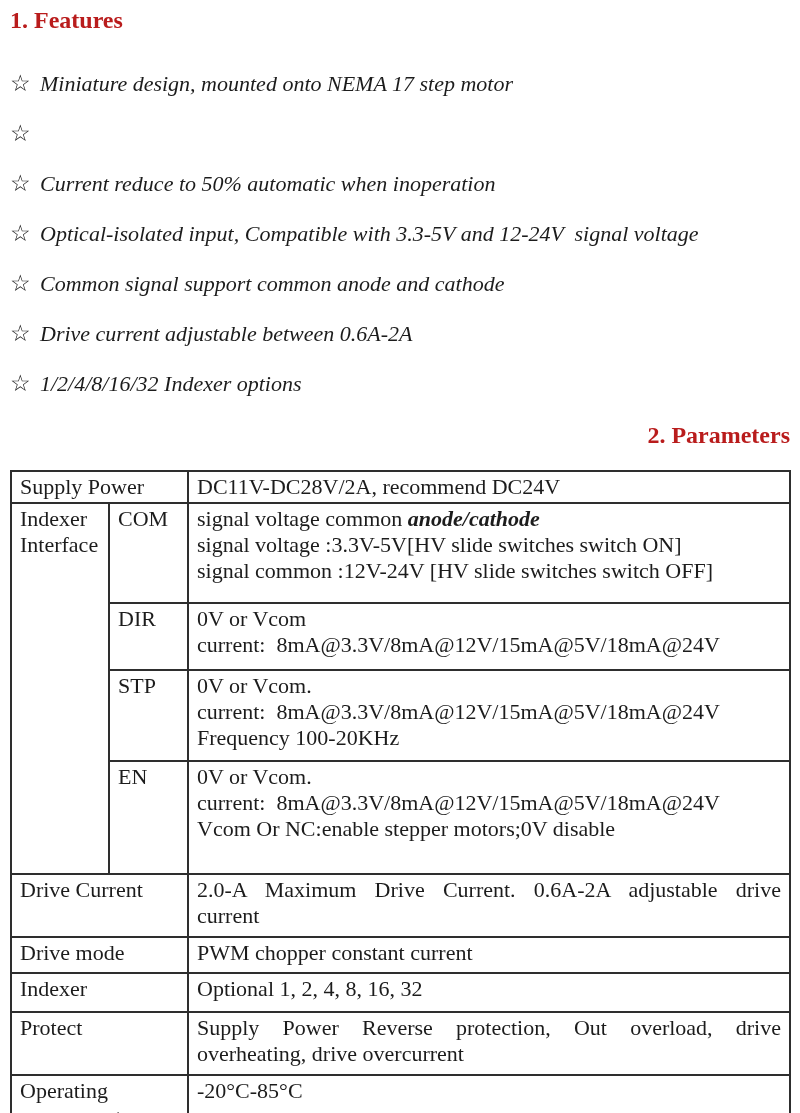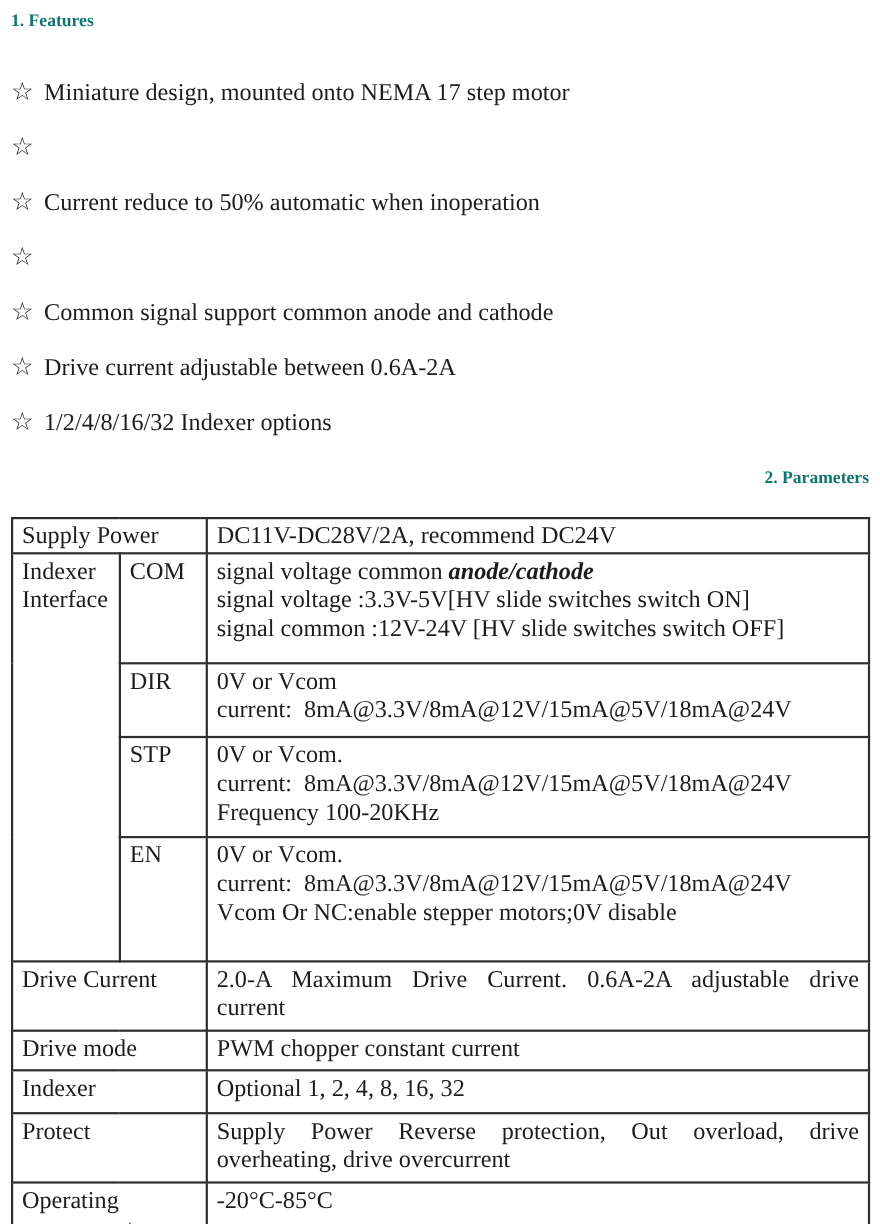--- a/index.html
+++ b/index.html
@@ -12,25 +12,25 @@
     height: 1113px;
     font-family: "Liberation Serif", "DejaVu Serif", serif;
     color: #1c1c1c;
     overflow: hidden;
   }
   .page {
     padding: 6px 10px 0 10px;
     box-sizing: border-box;
   }
   .sec-heading {
-    font-size: 16px;
+    font-size: 24px;
     line-height: 28px;
     font-weight: bold;
     margin: 0;
-    color: #0f766e;
+    color: #b91c1c;
   }
   .features-heading { margin-bottom: 37px; }
   .features-list {
     list-style: none;
     margin: 0;
     padding: 0;
   }
   .feature-item {
     display: flex;
     align-items: center;
@@ -41,20 +41,21 @@
     width: 30px;
     flex: 0 0 30px;
     font-size: 23px;
     line-height: 25px;
     color: #222222;
   }
   .ftext {
     font-size: 22px;
     line-height: 25px;
     white-space: pre-wrap;
+    font-style: italic;
   }
   .parameters-heading { margin-top: 9px; text-align: right; }
   table.params {
     border-collapse: collapse;
     table-layout: fixed;
     width: 779px;
     margin-top: 21px;
   }
   table.params td {
     border: 2px solid #2e2e2e;
@@ -86,20 +87,21 @@
     </li>
     <li class="feature-item">
       <span class="star">☆</span>
     </li>
     <li class="feature-item">
       <span class="star">☆</span>
       <span class="ftext">Current reduce to 50% automatic when inoperation</span>
     </li>
     <li class="feature-item">
       <span class="star">☆</span>
+      <span class="ftext">Optical-isolated input, Compatible with 3.3-5V and 12-24V  signal voltage</span>
     </li>
     <li class="feature-item">
       <span class="star">☆</span>
       <span class="ftext">Common signal support common anode and cathode</span>
     </li>
     <li class="feature-item">
       <span class="star">☆</span>
       <span class="ftext">Drive current adjustable between 0.6A-2A</span>
     </li>
     <li class="feature-item">

